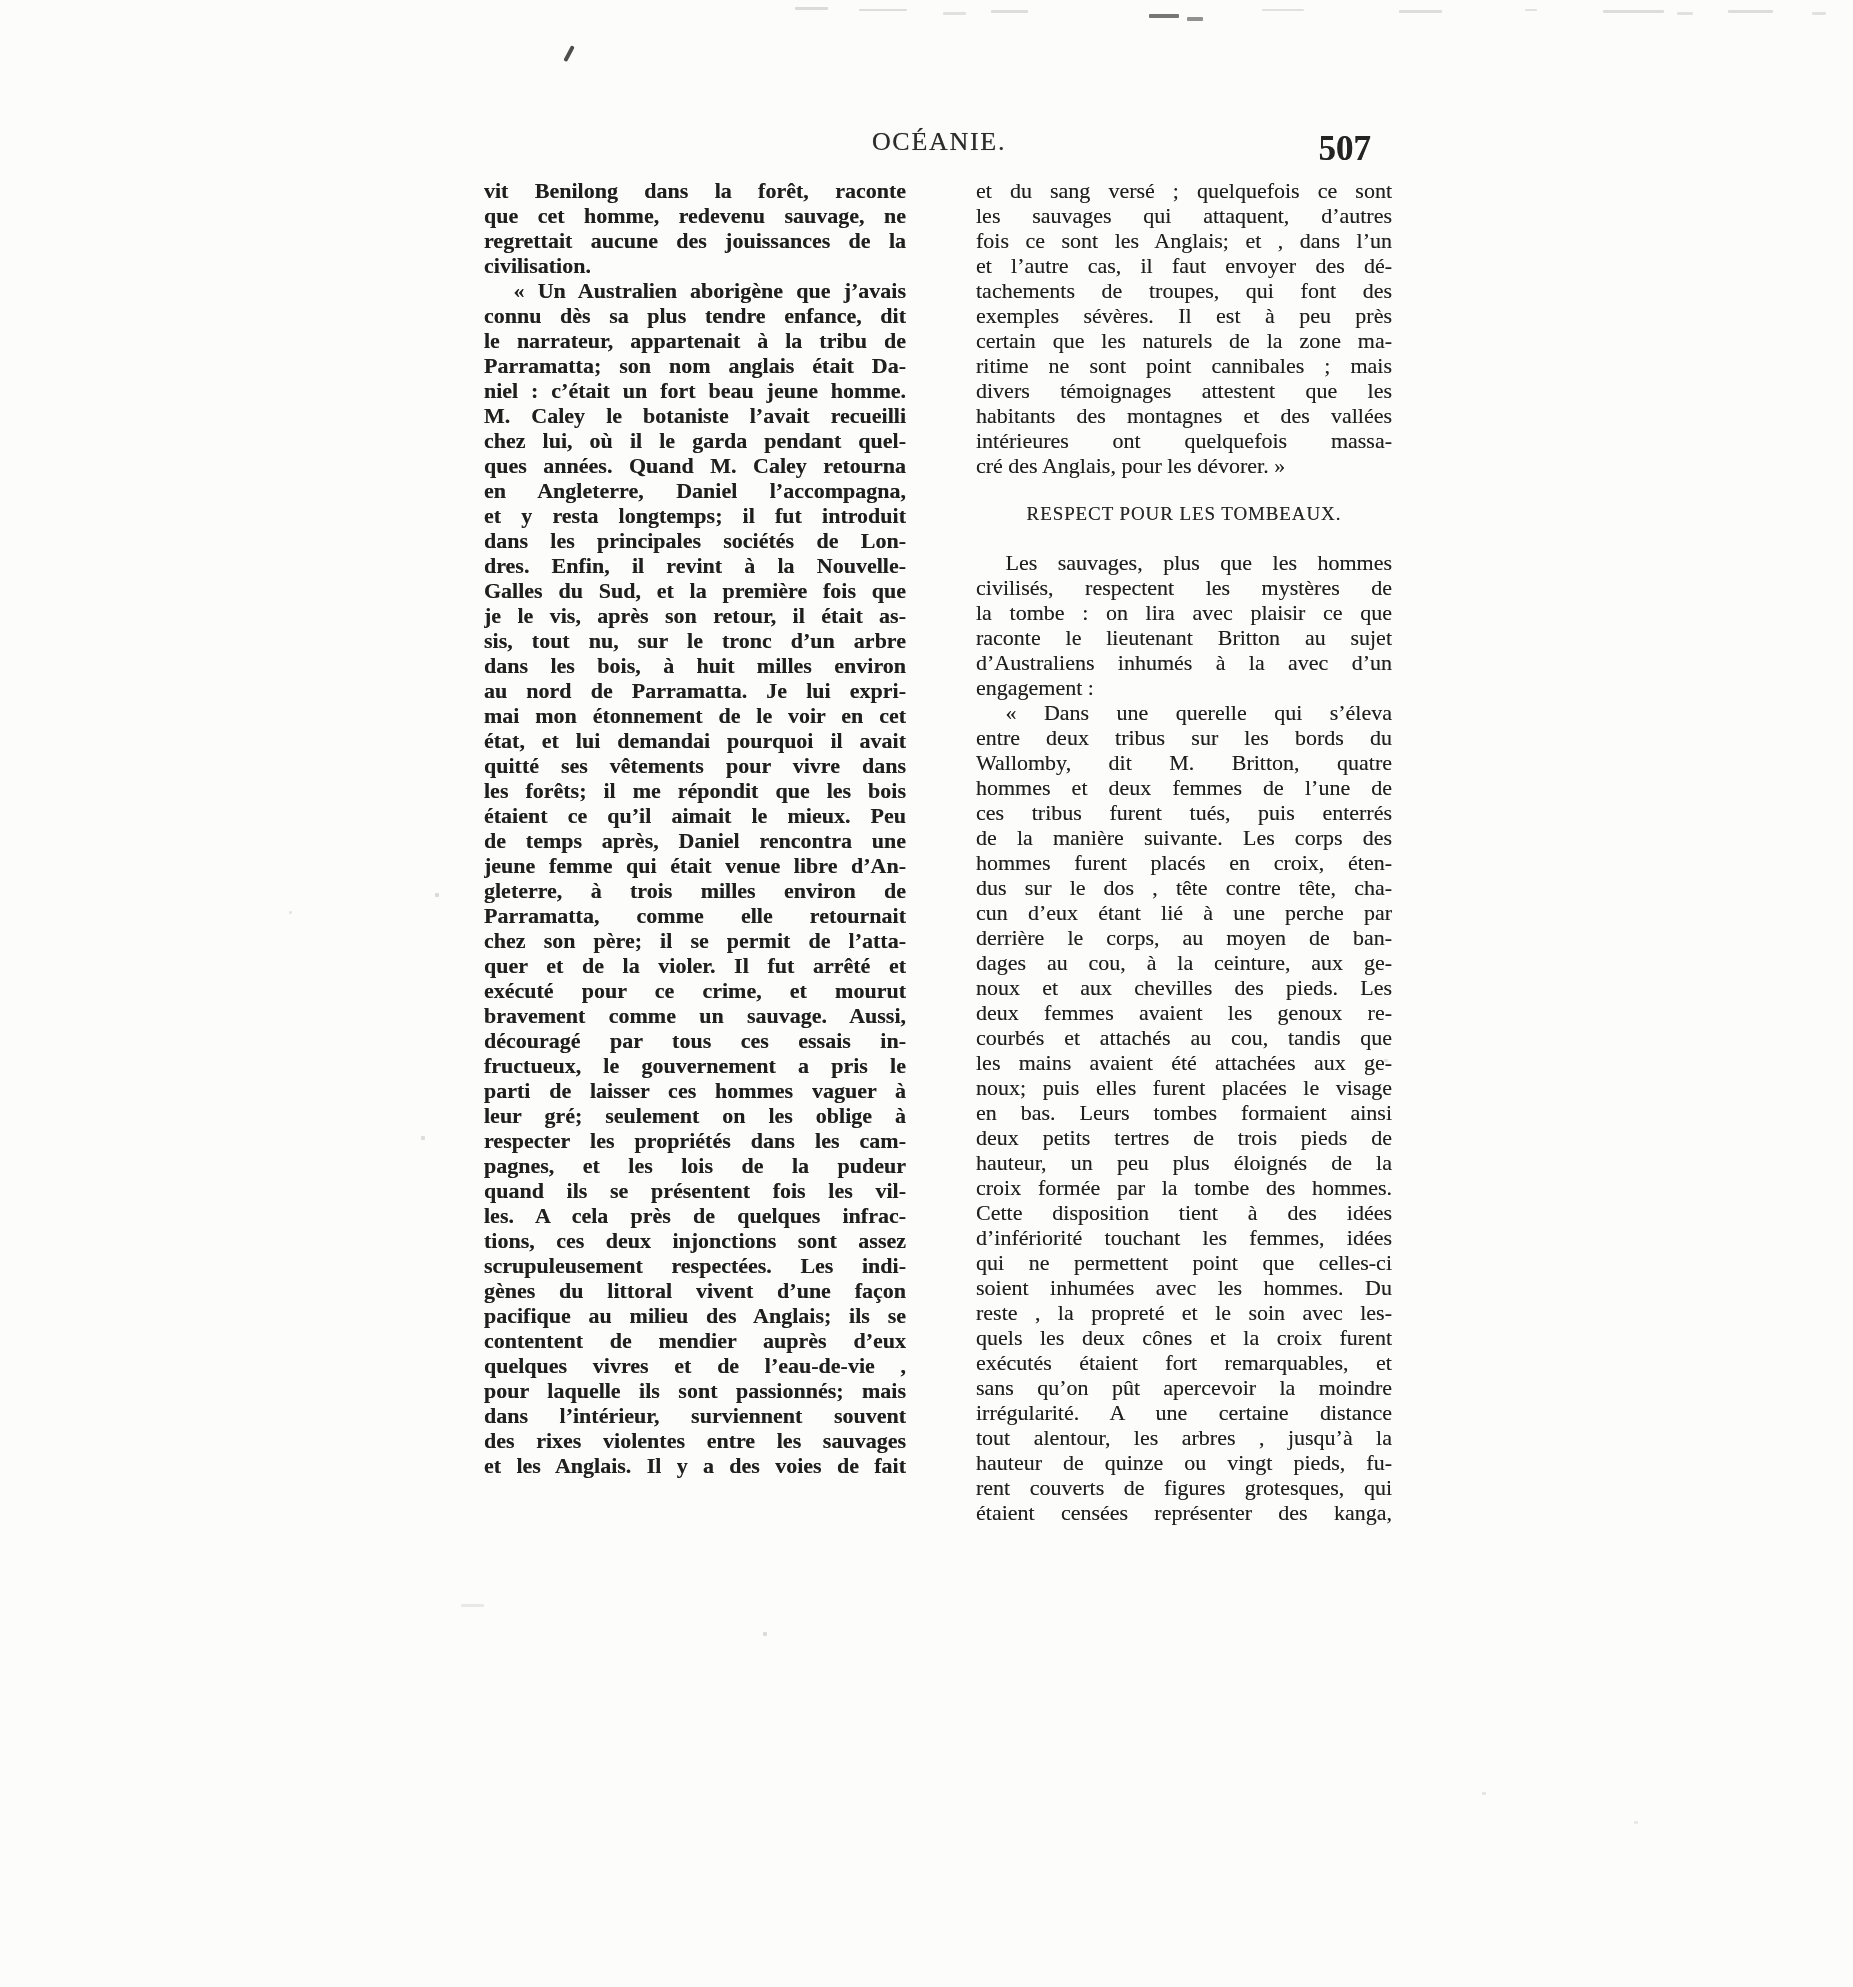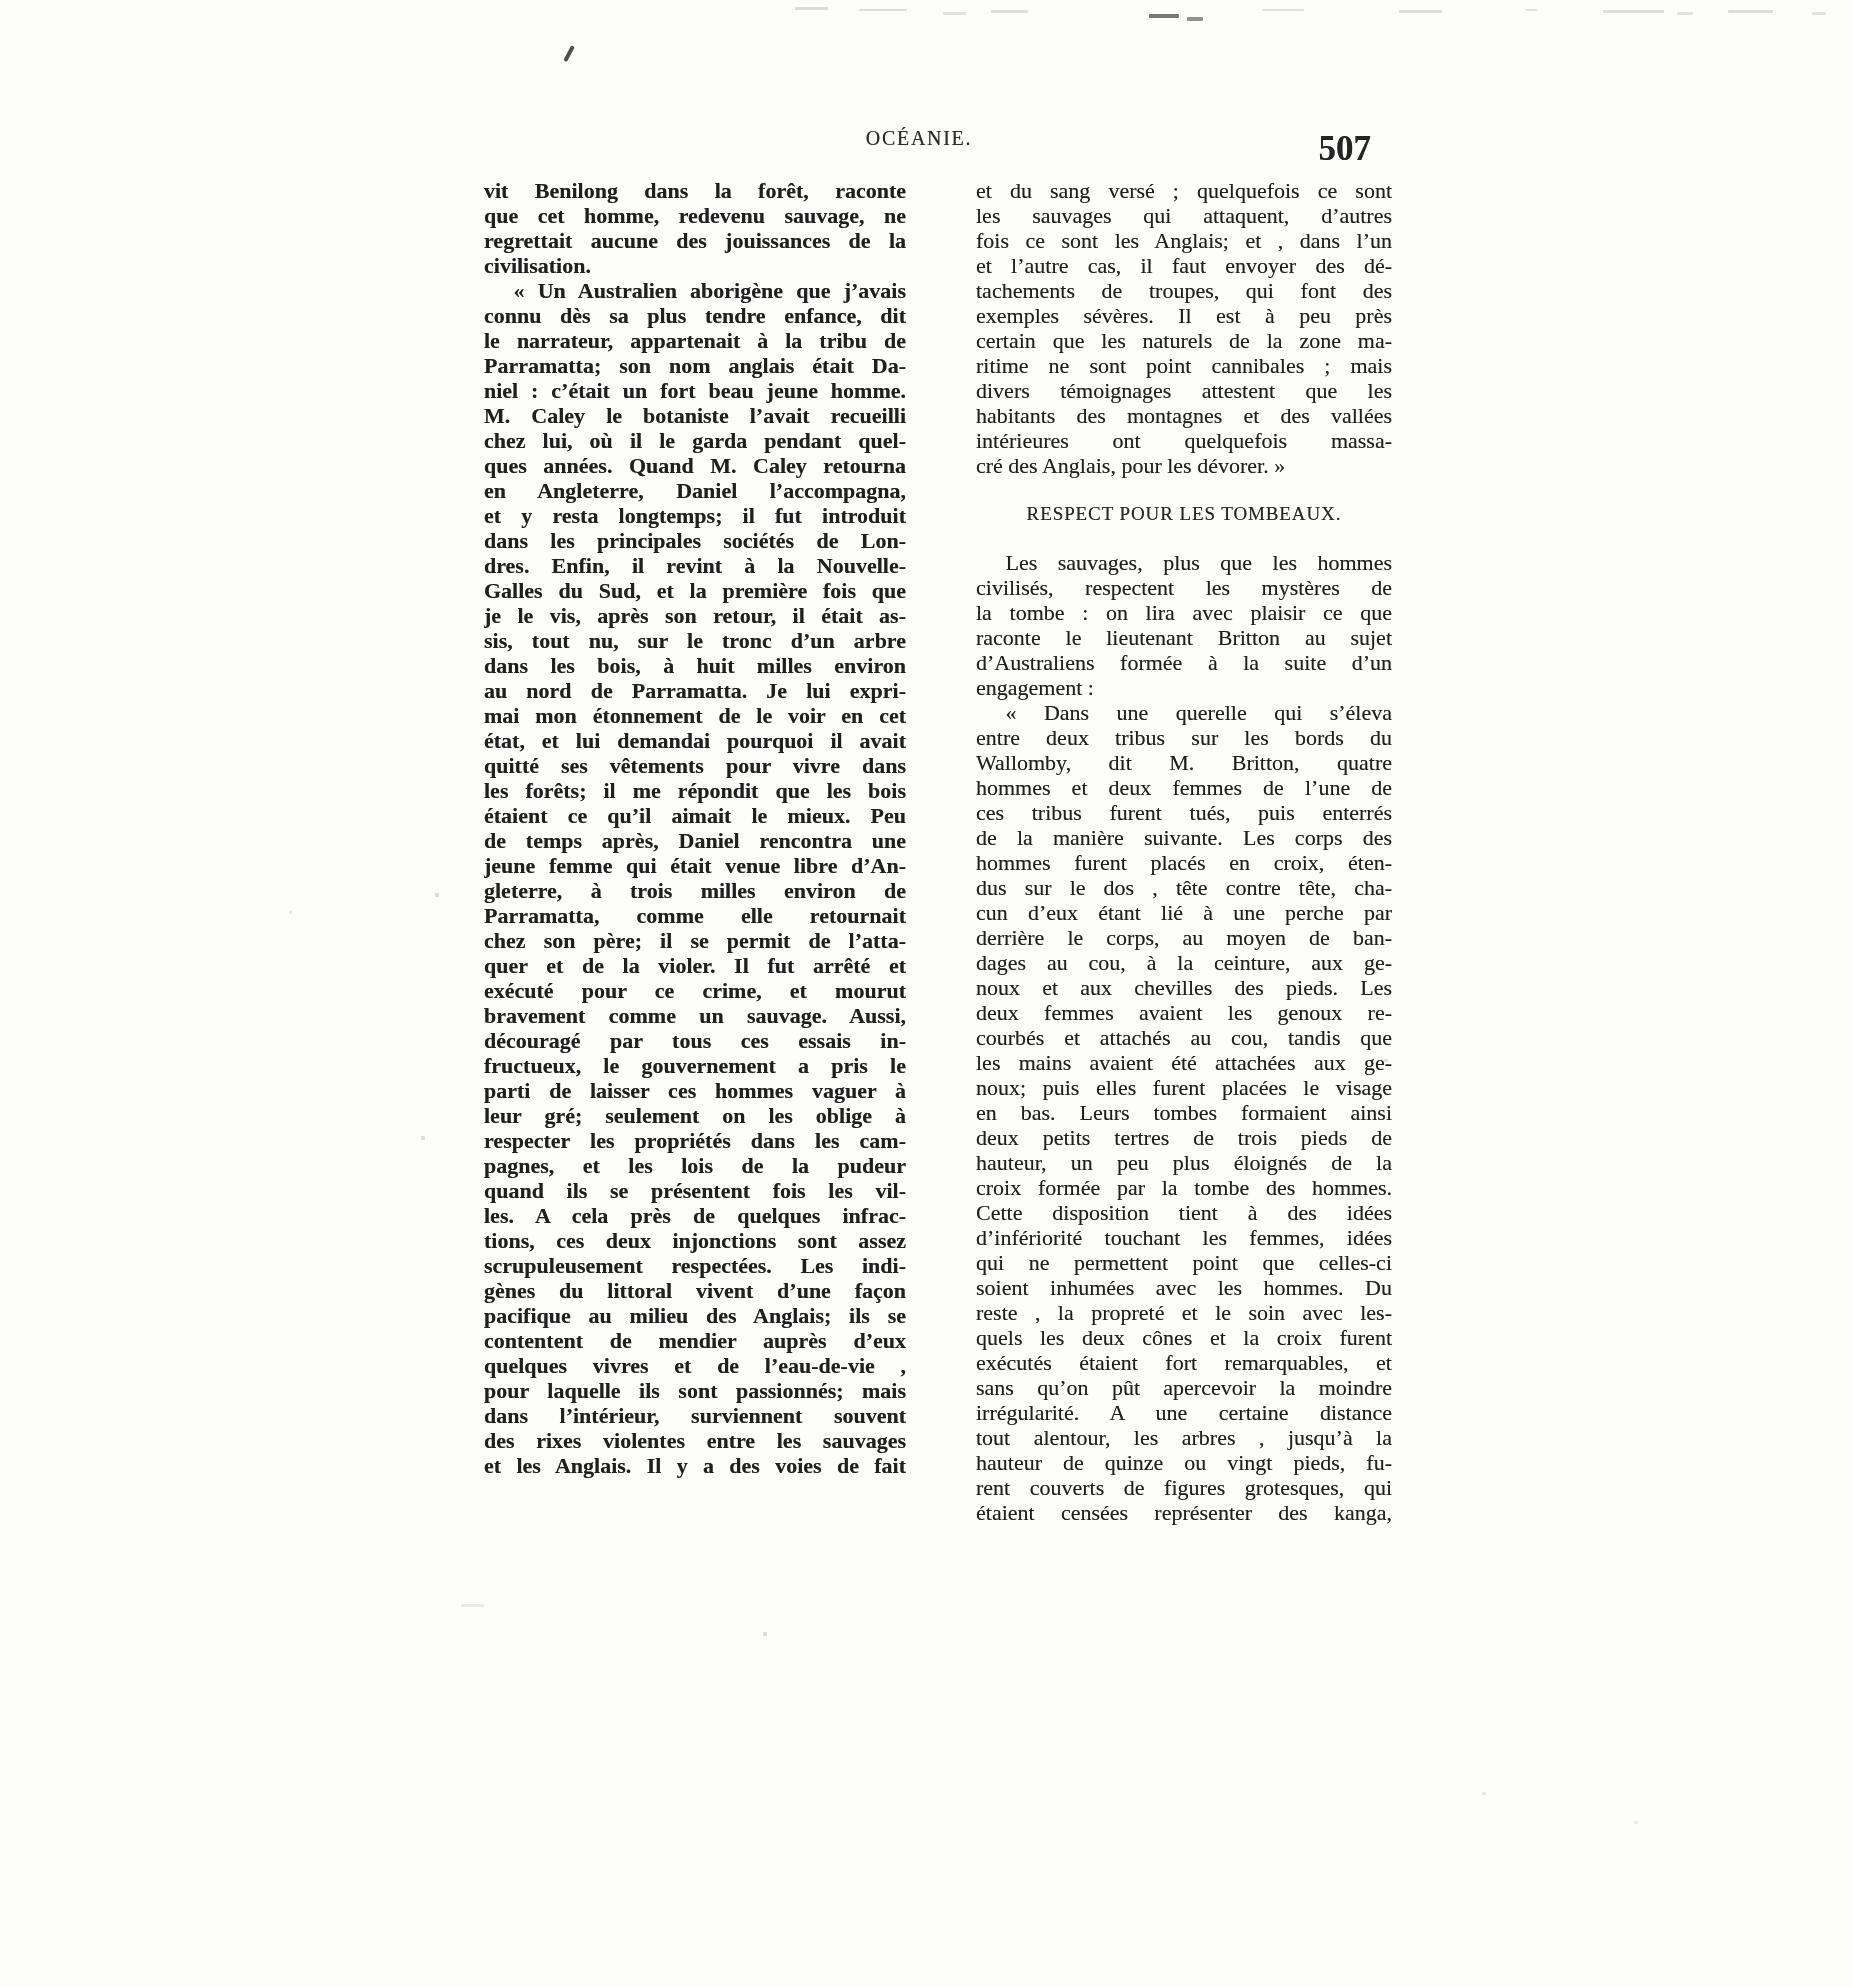--- a/index.html
+++ b/index.html
@@ -11,23 +11,23 @@
     width:1854px;height:1988px;
     background:var(--paper);
     position:relative;
     font-family:"Liberation Serif","DejaVu Serif",serif;
     color:var(--ink);
     overflow:hidden;
   }
   .page{position:absolute;inset:0;}
   
   .running-title{
-    position:absolute;left:487px;top:127px;width:864px;
+    position:absolute;left:507px;top:127px;width:864px;
     text-align:center;
-    font-size:20px;letter-spacing:1.7px;
+    font-size:26px;letter-spacing:1.7px;
     color:#2b2b2b;
     text-shadow:0 0 0.7px rgba(0,0,0,.5);
   }
   .pageno{
     position:absolute;left:1284px;top:129px;width:87px;
     text-align:right;
     font-size:35px;font-weight:700;
     color:#242424;
     text-shadow:0 0 0.5px rgba(0,0,0,.5);
   }
@@ -168,21 +168,21 @@
         <div class="line">habitants des montagnes et des vallées</div>
         <div class="line">intérieures ont quelquefois massa-</div>
         <div class="line last">cré des Anglais, pour les dévorer. »</div>
       </div>
       <div class="section-heading">RESPECT POUR LES TOMBEAUX.</div>
       <div class="para">
         <div class="line indent">Les sauvages, plus que les hommes</div>
         <div class="line">civilisés, respectent les mystères de</div>
         <div class="line">la tombe : on lira avec plaisir ce que</div>
         <div class="line">raconte le lieutenant Britton au sujet</div>
-        <div class="line">d’Australiens formée à la suite d’un</div>
+        <div class="line">d’Australiens inhumés à la avec d’un</div>
         <div class="line last">engagement :</div>
       </div>
       <div class="para">
         <div class="line indent">« Dans une querelle qui s’éleva</div>
         <div class="line">entre deux tribus sur les bords du</div>
         <div class="line">Wallomby, dit M. Britton, quatre</div>
         <div class="line">hommes et deux femmes de l’une de</div>
         <div class="line">ces tribus furent tués, puis enterrés</div>
         <div class="line">de la manière suivante. Les corps des</div>
         <div class="line">hommes furent placés en croix, éten-</div>

